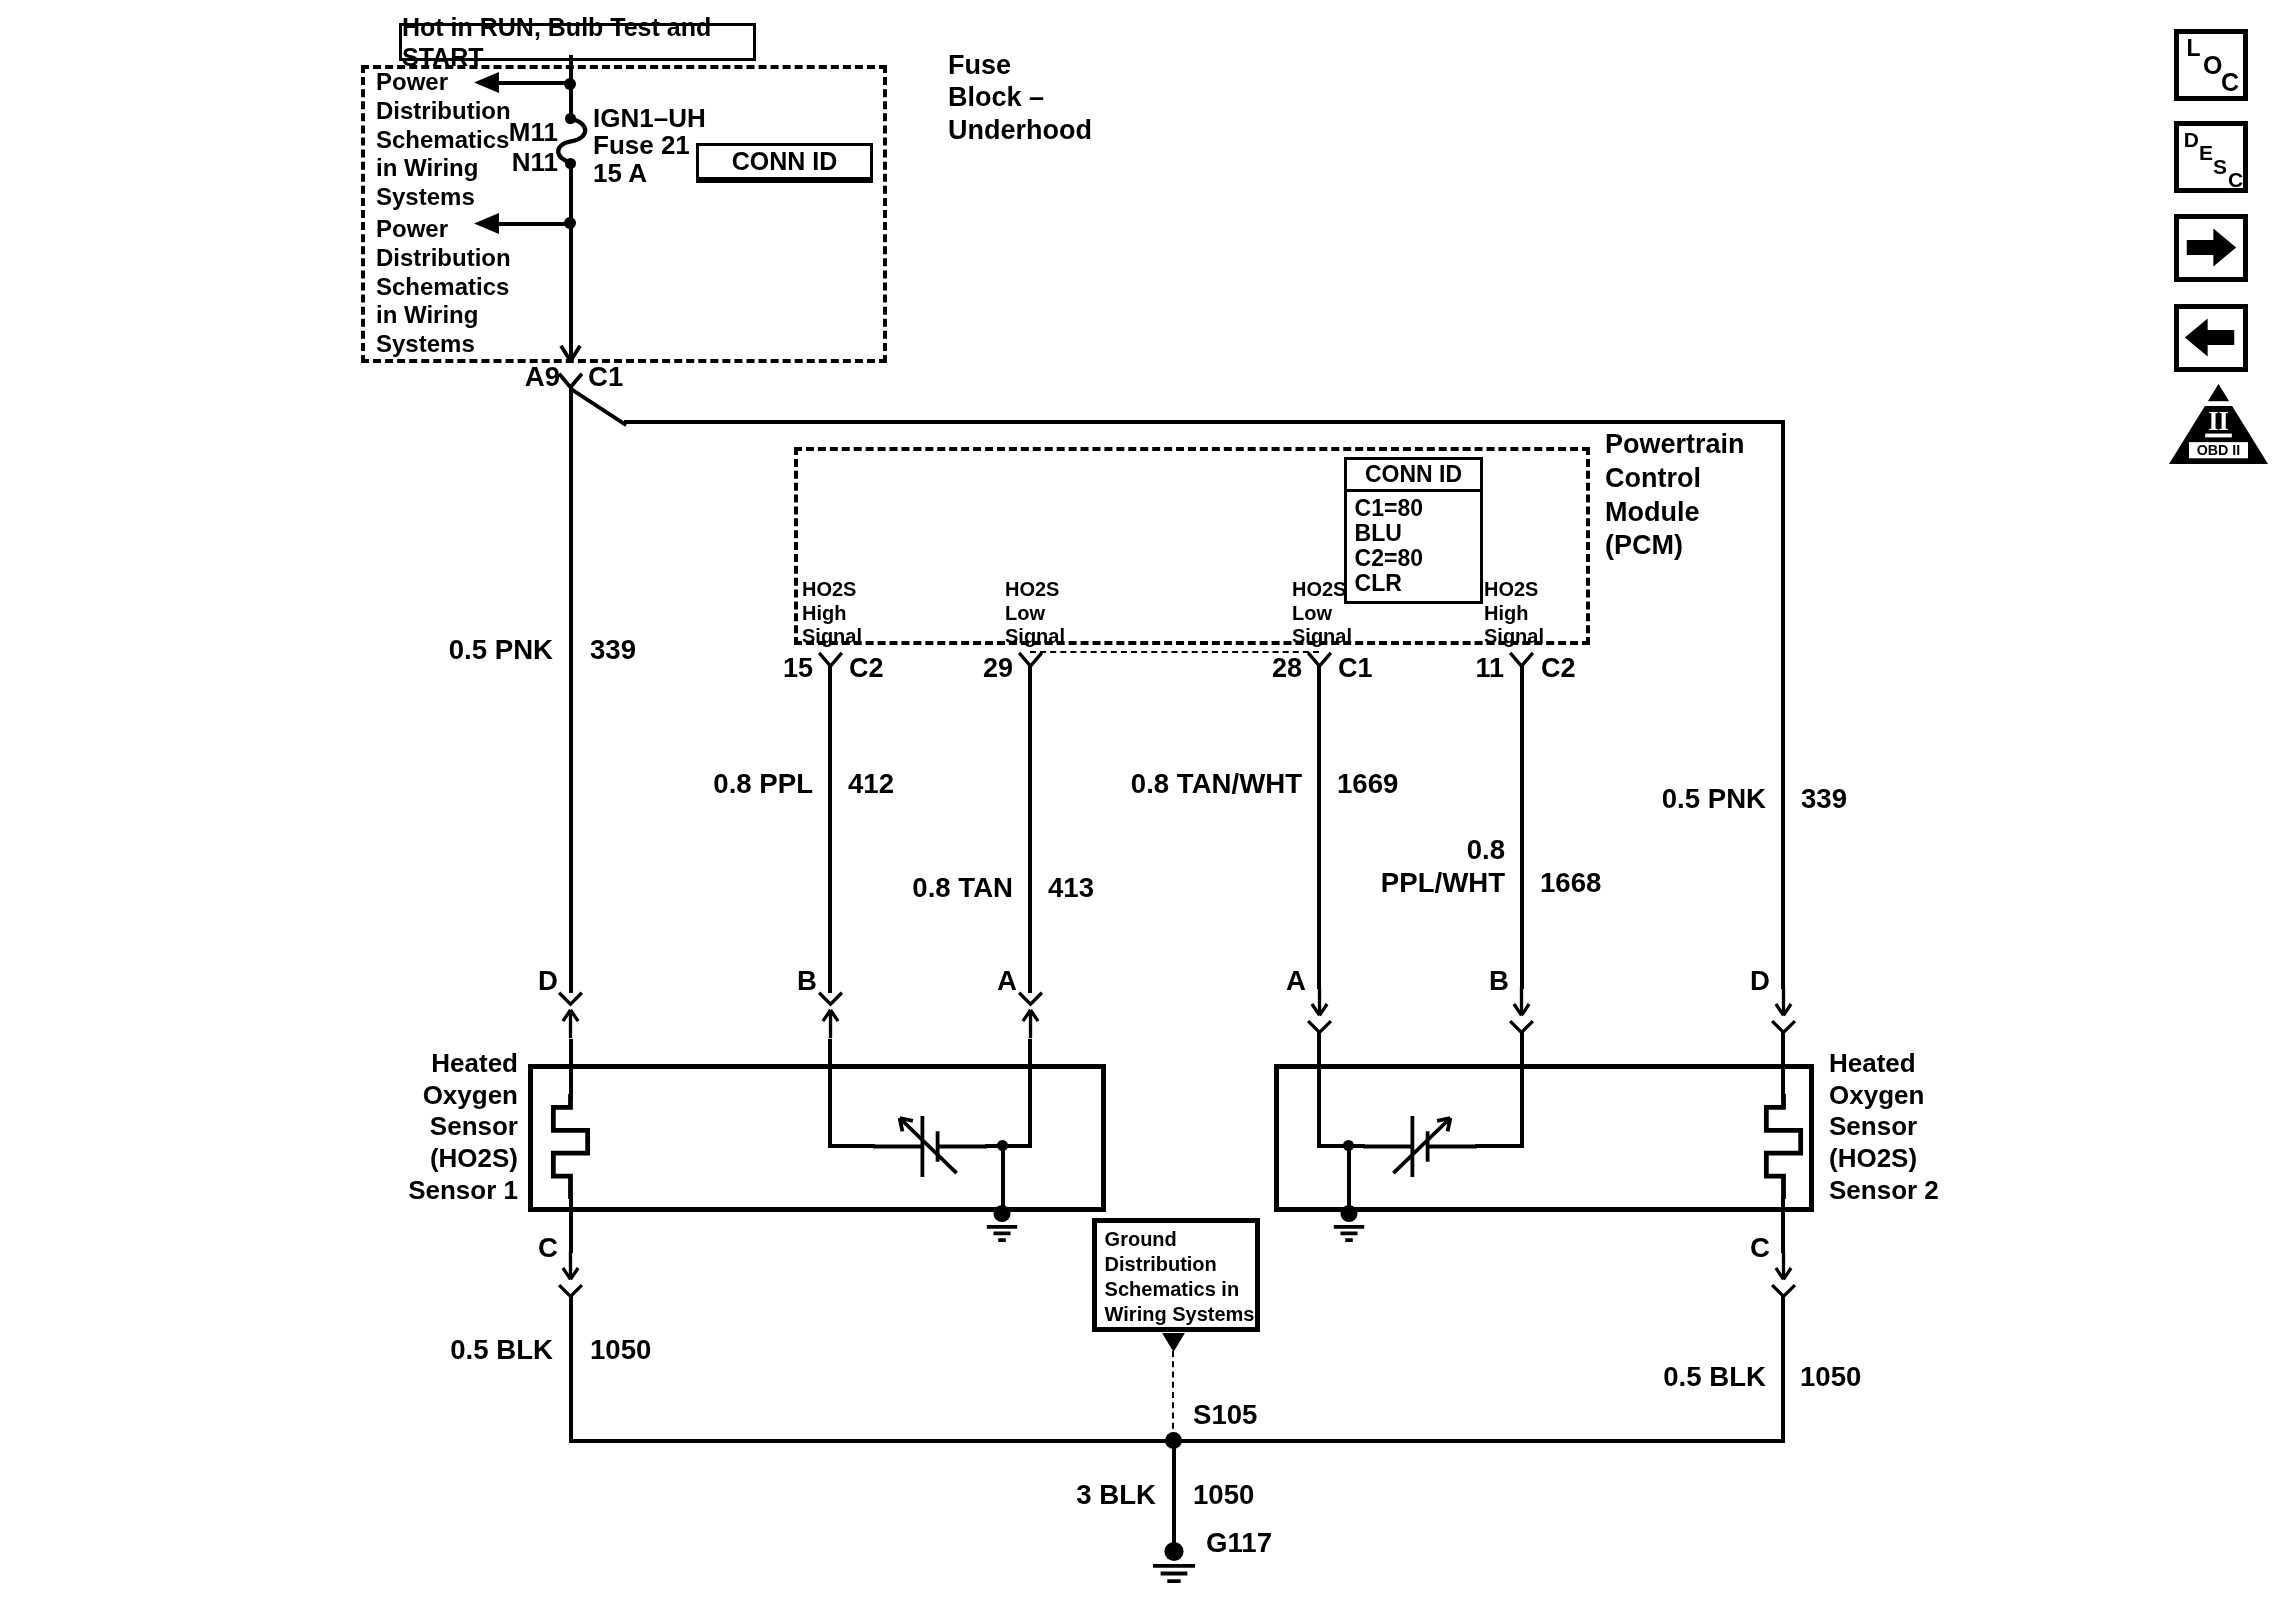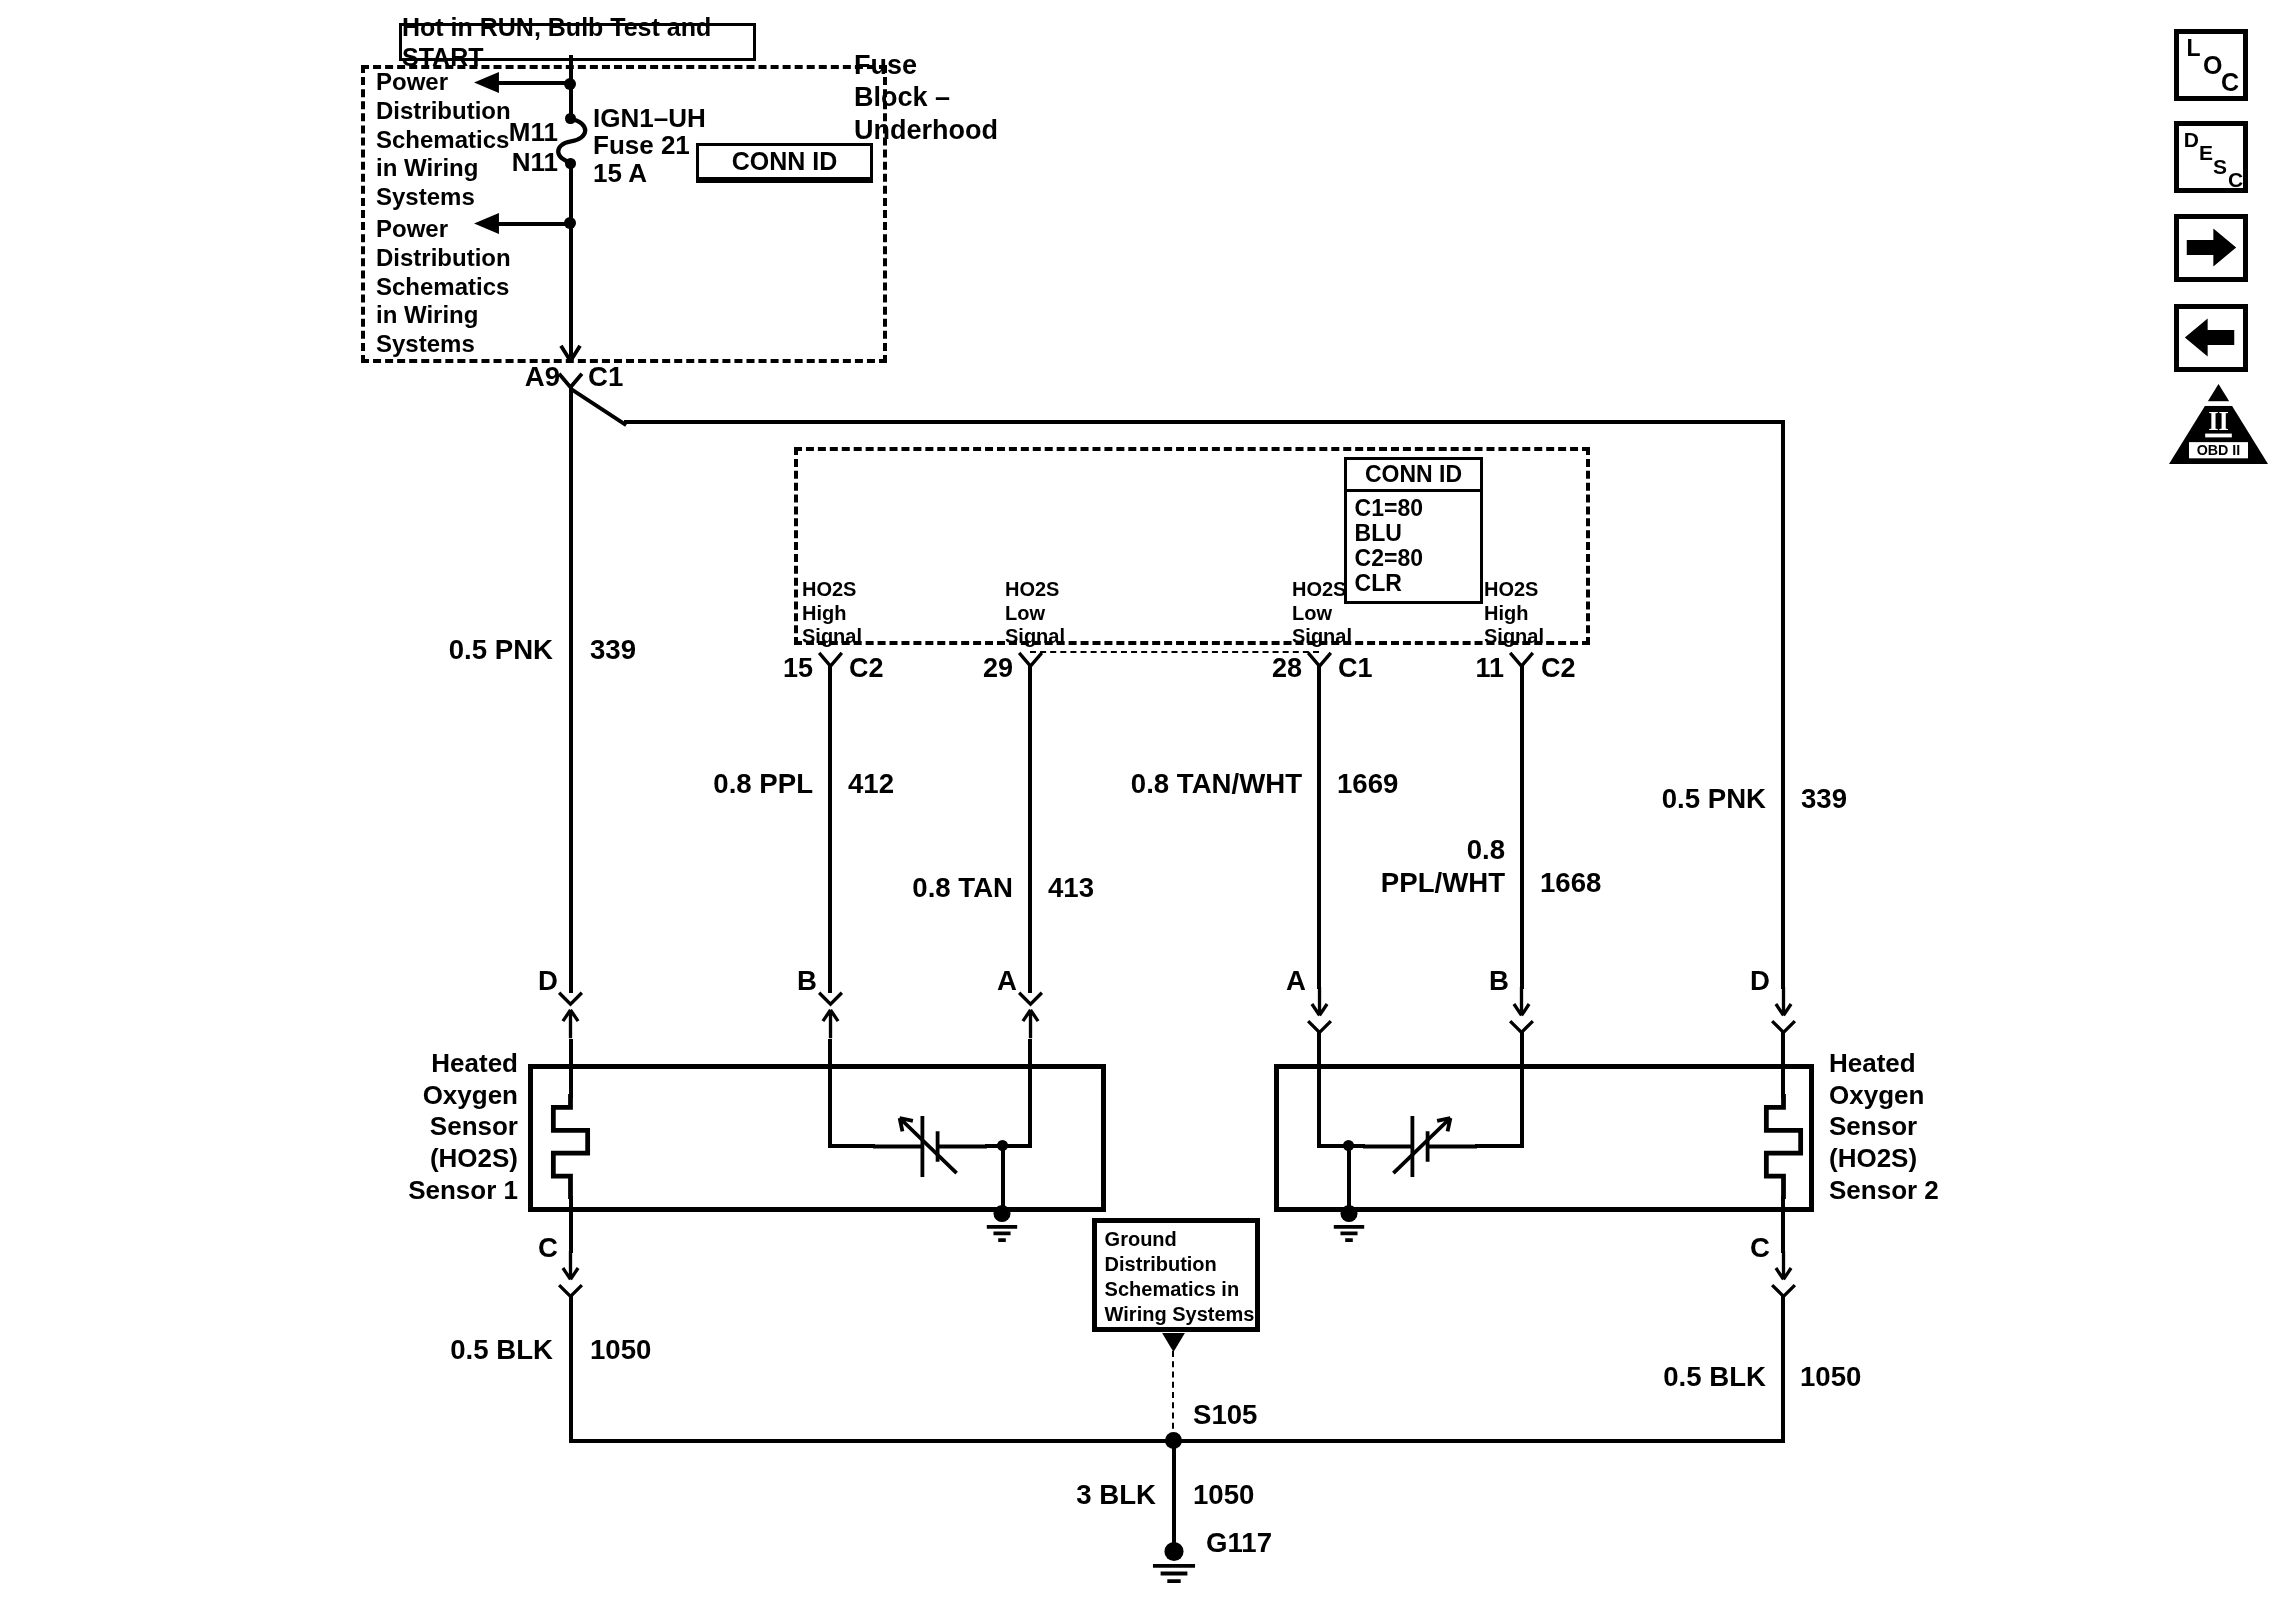--- a/index.html
+++ b/index.html
@@ -38,21 +38,21 @@
   <div class="t" style="left:376px;top:215px;width:152px;font-size:24px;">Power
 Distribution
 Schematics
 in Wiring
 Systems</div>
   <div class="t r" style="left:474px;top:117px;width:84px;font-size:26px;">M11</div>
   <div class="t r" style="left:474px;top:147px;width:84px;font-size:26px;">N11</div>
   <div class="t" style="left:593px;top:103px;font-size:26px;">IGN1–UH</div>
   <div class="t" style="left:593px;top:130px;font-size:26px;">Fuse 21</div>
   <div class="t" style="left:593px;top:158px;font-size:26px;">15 A</div>
-  <div class="t" style="left:854px;top:49px;font-size:27px;">Fuse
+  <div class="t" style="left:948px;top:49px;font-size:27px;">Fuse
 Block –
 Underhood</div>
 
   <div class="sbox" style="left:696px;top:143px;width:177px;">
     <div class="connid-title" style="font-size:25px;">CONN ID</div>
   </div>
 
   <div class="ln" style="left:569px;top:55px;width:3.8px;height:62px;"></div>
   <div class="ln" style="left:490px;top:81px;width:83px;height:3.8px;"></div>
   <svg class="sym" style="left:474px;top:72px;" width="25" height="21" viewBox="0 0 26 22">
@@ -86,20 +86,24 @@
 
   <svg class="sym" style="left:567px;top:383px;" width="63" height="46" viewBox="0 0 66 48">
     <path d="M4,6 L62,44" stroke="#000" stroke-width="4" fill="none"></path>
     </svg>
   <div class="ln" style="left:624px;top:420px;width:1161px;height:3.8px;"></div>
   <div class="ln" style="left:1781px;top:424px;width:3.8px;height:565px;"></div>
   <div class="t r" style="left:1618px;top:782px;width:148px;font-size:27.6px;">0.5 PNK</div>
   <div class="t" style="left:1801px;top:782px;font-size:27.6px;">339</div>
 
   <div class="dashbox" style="left:794px;top:447px;width:796px;height:198px;"></div>
+  <div class="t" style="left:1605px;top:428px;font-size:27px;line-height:1.25;">Powertrain
+Control
+Module
+(PCM)</div>
   <div class="sbox" style="left:1344px;top:457px;width:139px;">
     <div class="connid-title" style="font-size:23px;height:28.5px;">CONN ID</div>
     <div class="connid-rows" style="font-size:23px;line-height:25px;">
       <div>C1=80 BLU</div>
       <div>C2=80 CLR</div>
     </div>
   </div>
   <div class="t" style="left:802px;top:578px;width:105px;font-size:20px;line-height:1.18;">HO2S
 High
 Signal</div>

